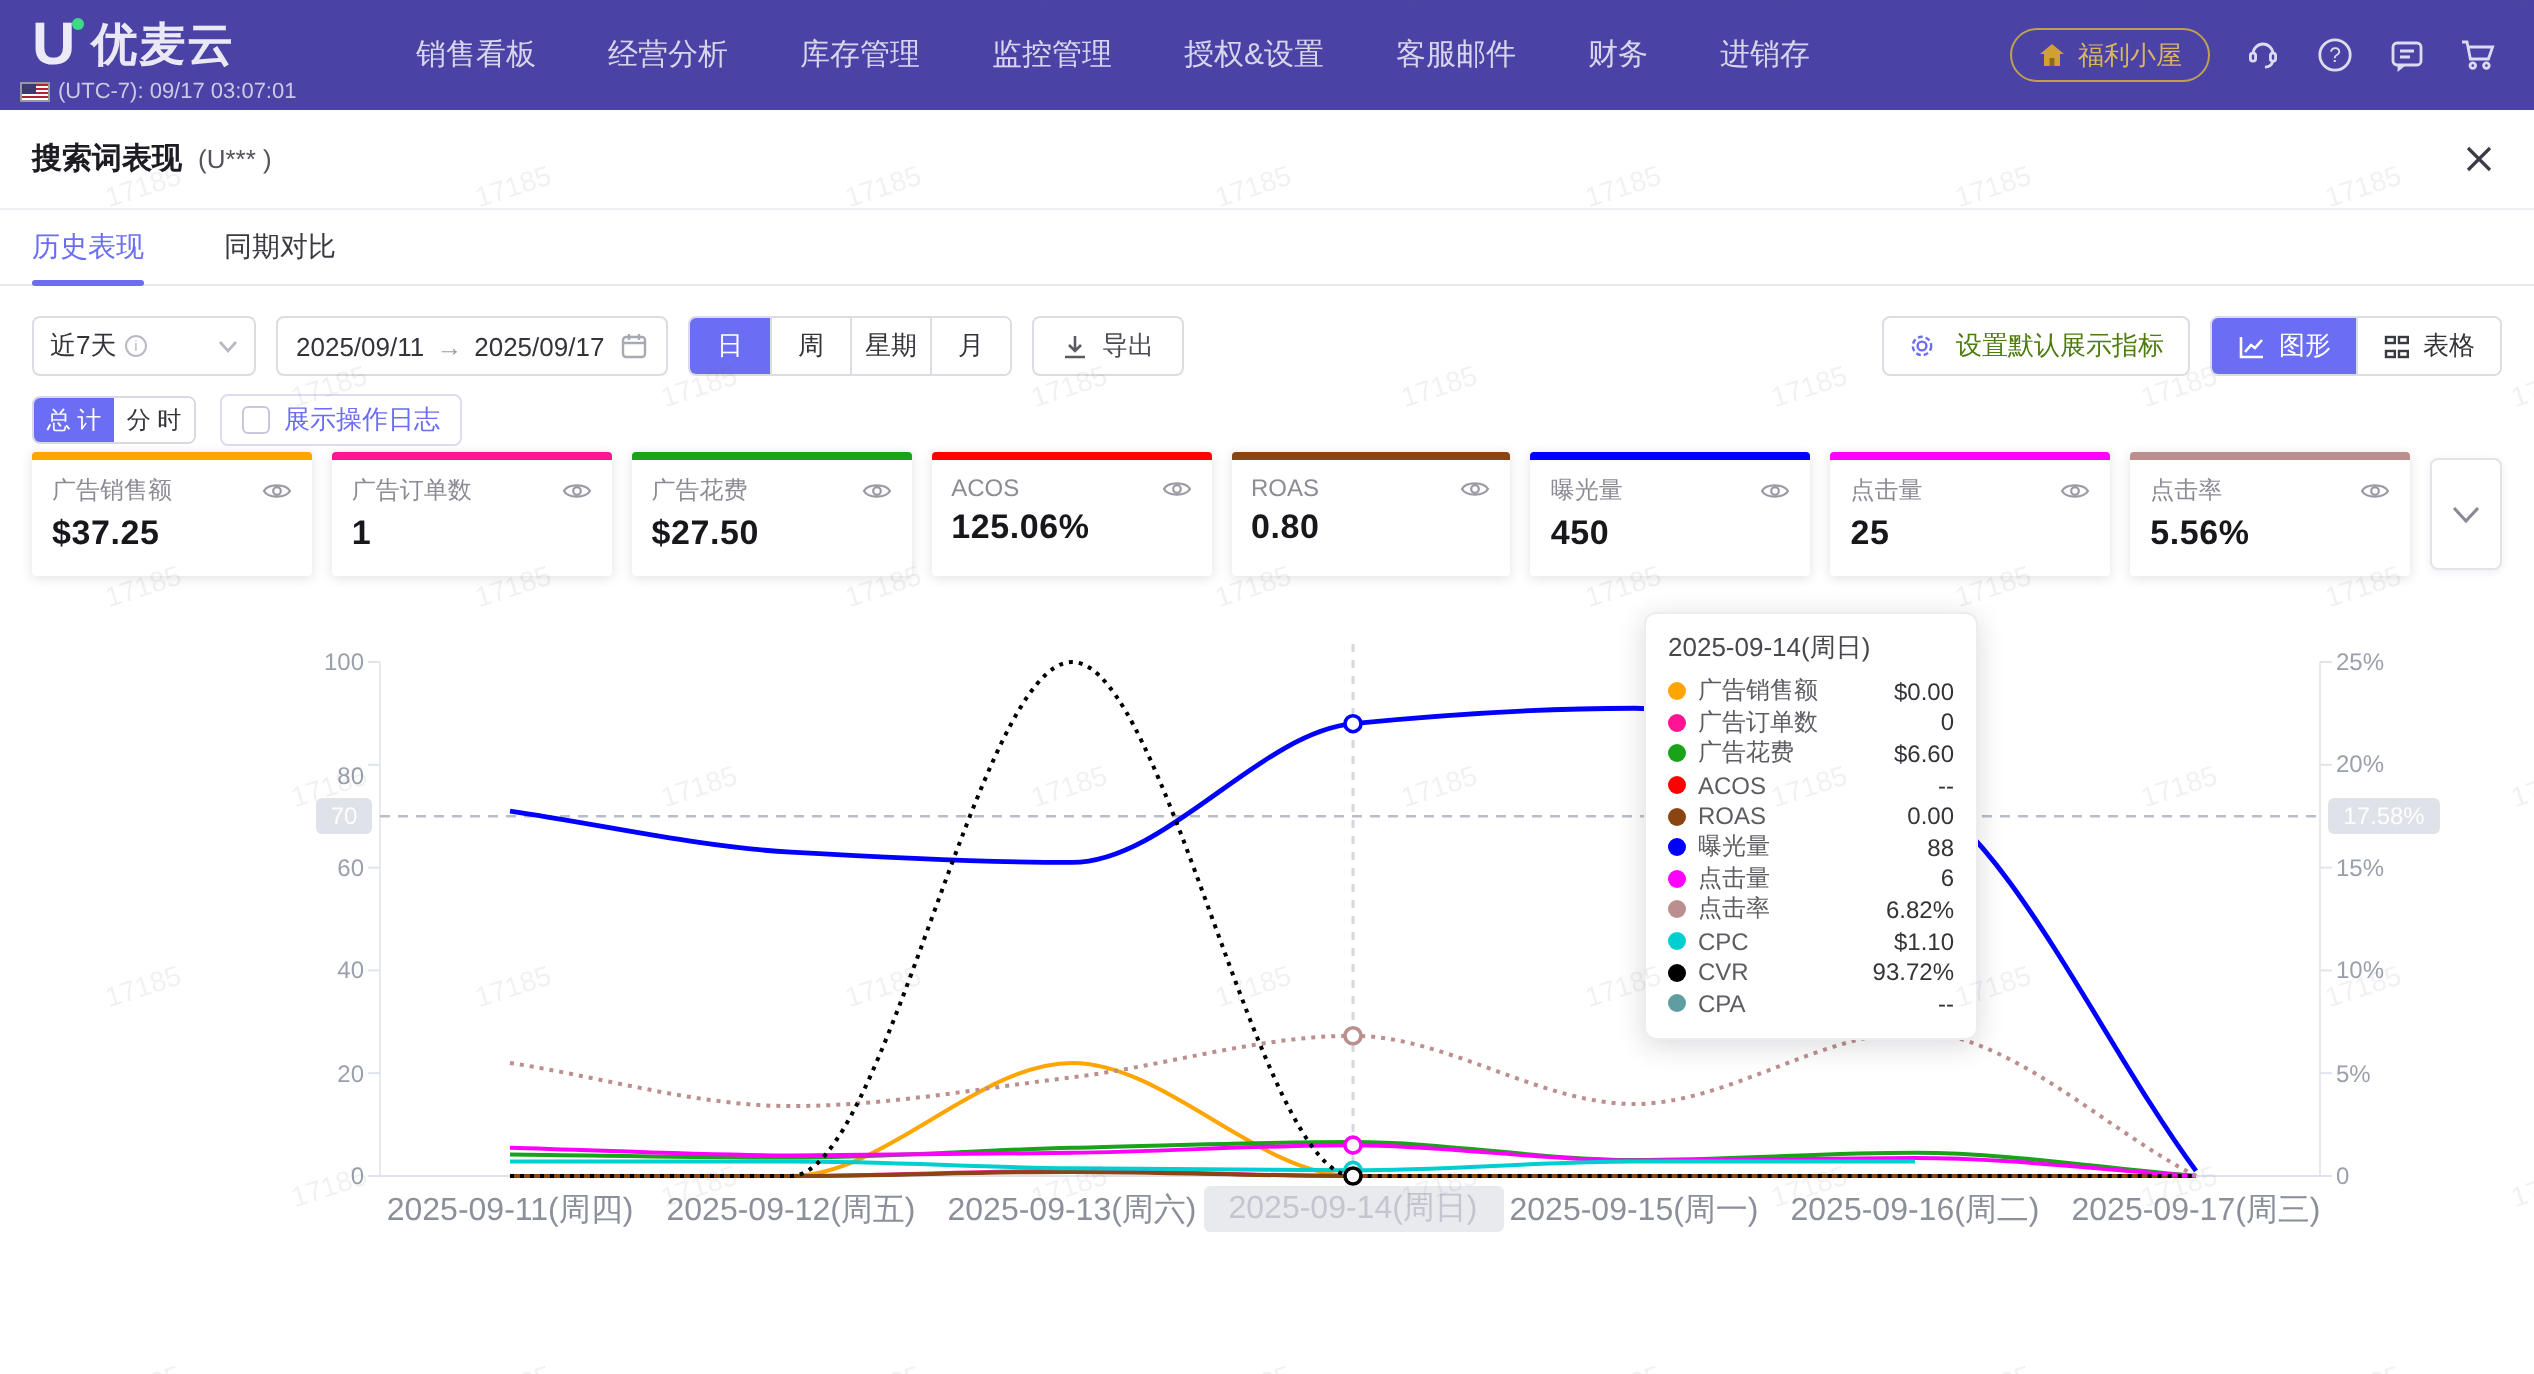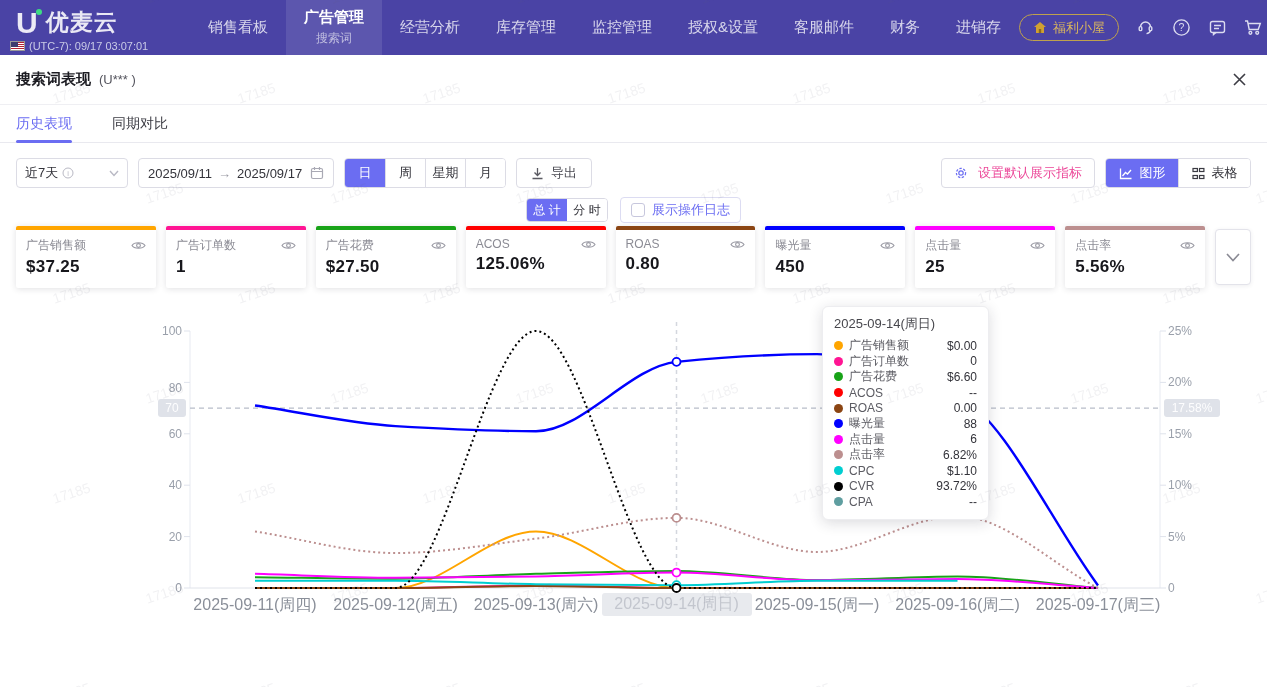--- a/index.html
+++ b/index.html
@@ -54,24 +54,24 @@
   .date-range { width:196px; padding:0 9px; gap:6px; cursor:pointer; font-weight:500; }
   .date-range .cal { margin-left:auto; display:flex; }
   .seg-group { display:flex; height:30px; border:1px solid #dcdce5; border-radius:4px; overflow:hidden; }
   .seg { display:flex; align-items:center; justify-content:center; font-size:13px; color:#33333a;
          background:#fff; border-left:1px solid #dcdce5; cursor:pointer; }
   .seg:first-child { border-left:none; }
   .seg.g-day { width:40px; }
   .seg.active { background:#6b6df2; color:#fff; }
   .export-btn { padding:0 14px; gap:7px; color:#4a4a52; cursor:pointer; }
   .toolbar-right { margin-left:auto; display:flex; align-items:center; gap:10px; }
-  .set-metrics { padding:2px 12px; gap:10px; color:#ec4899; cursor:pointer; }
+  .set-metrics { padding:2px 12px; gap:10px; color:#4d7c0f; cursor:pointer; }
   .view-toggle .seg { width:72px; gap:7px; }
 
-  .toolbar2 { margin-top:10px; padding:0 16px; height:24px; display:flex; align-items:center; gap:12px;justify-content:center; }
+  .toolbar2 { margin-top:10px; padding:0 16px; height:24px; display:flex; align-items:center; gap:12px; }
   .mini-group { display:flex; height:24px; border:1px solid #d9d9e4; border-radius:4px; overflow:hidden; }
   .mini { width:40px; display:flex; align-items:center; justify-content:center; font-size:12px;
           color:#33333a; background:#fff; cursor:pointer; }
   .mini.active { background:#6b6df2; color:#fff; }
   .log-check { display:flex; align-items:center; gap:7px; height:26px; padding:0 10px;
                border:1px solid #dcdcf2; border-radius:4px; color:#6b6df2; font-size:13px; cursor:pointer; }
   .checkbox { width:14px; height:14px; border:1px solid #c7c7dd; border-radius:3px; background:#fff; }
 
   
   .cards-row { margin-top:4px; padding:0 16px; display:flex; gap:10px; align-items:flex-start; }
@@ -125,24 +125,20 @@
         <span class="flag">
             <i class="flag-canton"></i>
           </span>
         <span>(UTC-7): 09/17 03:07:01</span>
       </div>
     </div>
     <div class="nav">
       <div class="nav-item">
           <span class="nav-label">销售看板</span>
 
-        </div>
-        <div class="nav-item active">
-          <span class="nav-label">广告管理</span>
-          <span class="nav-sub">搜索词</span>
         </div>
         <div class="nav-item">
           <span class="nav-label">经营分析</span>
 
         </div>
         <div class="nav-item">
           <span class="nav-label">库存管理</span>
 
         </div>
         <div class="nav-item">

